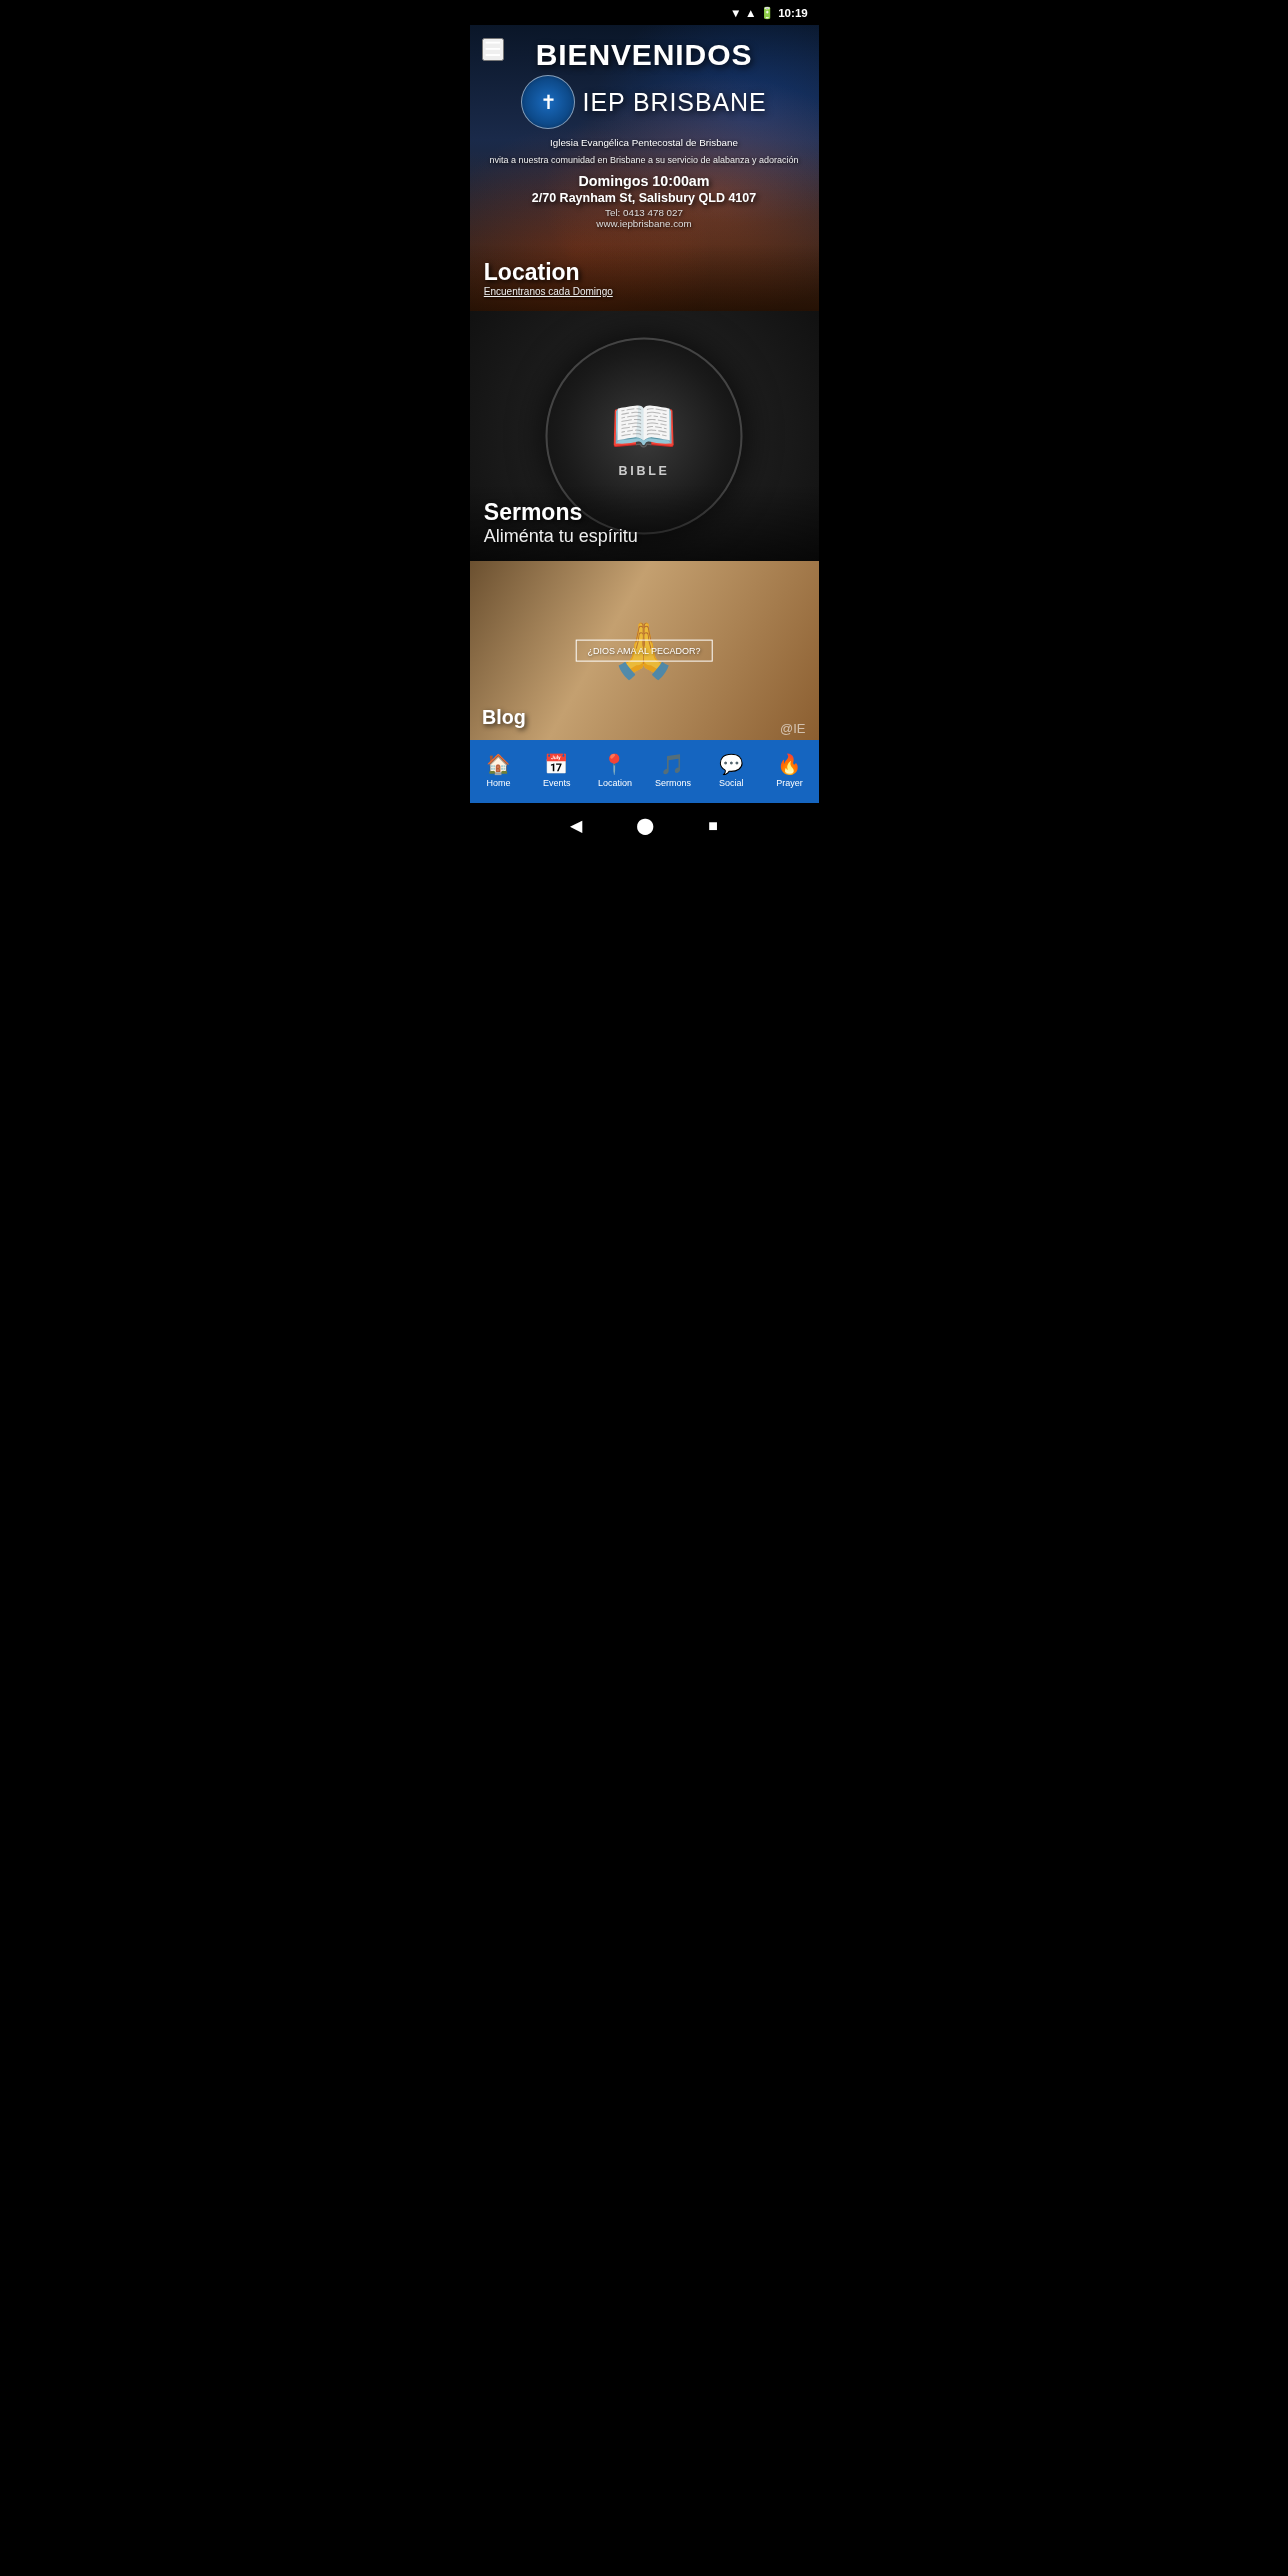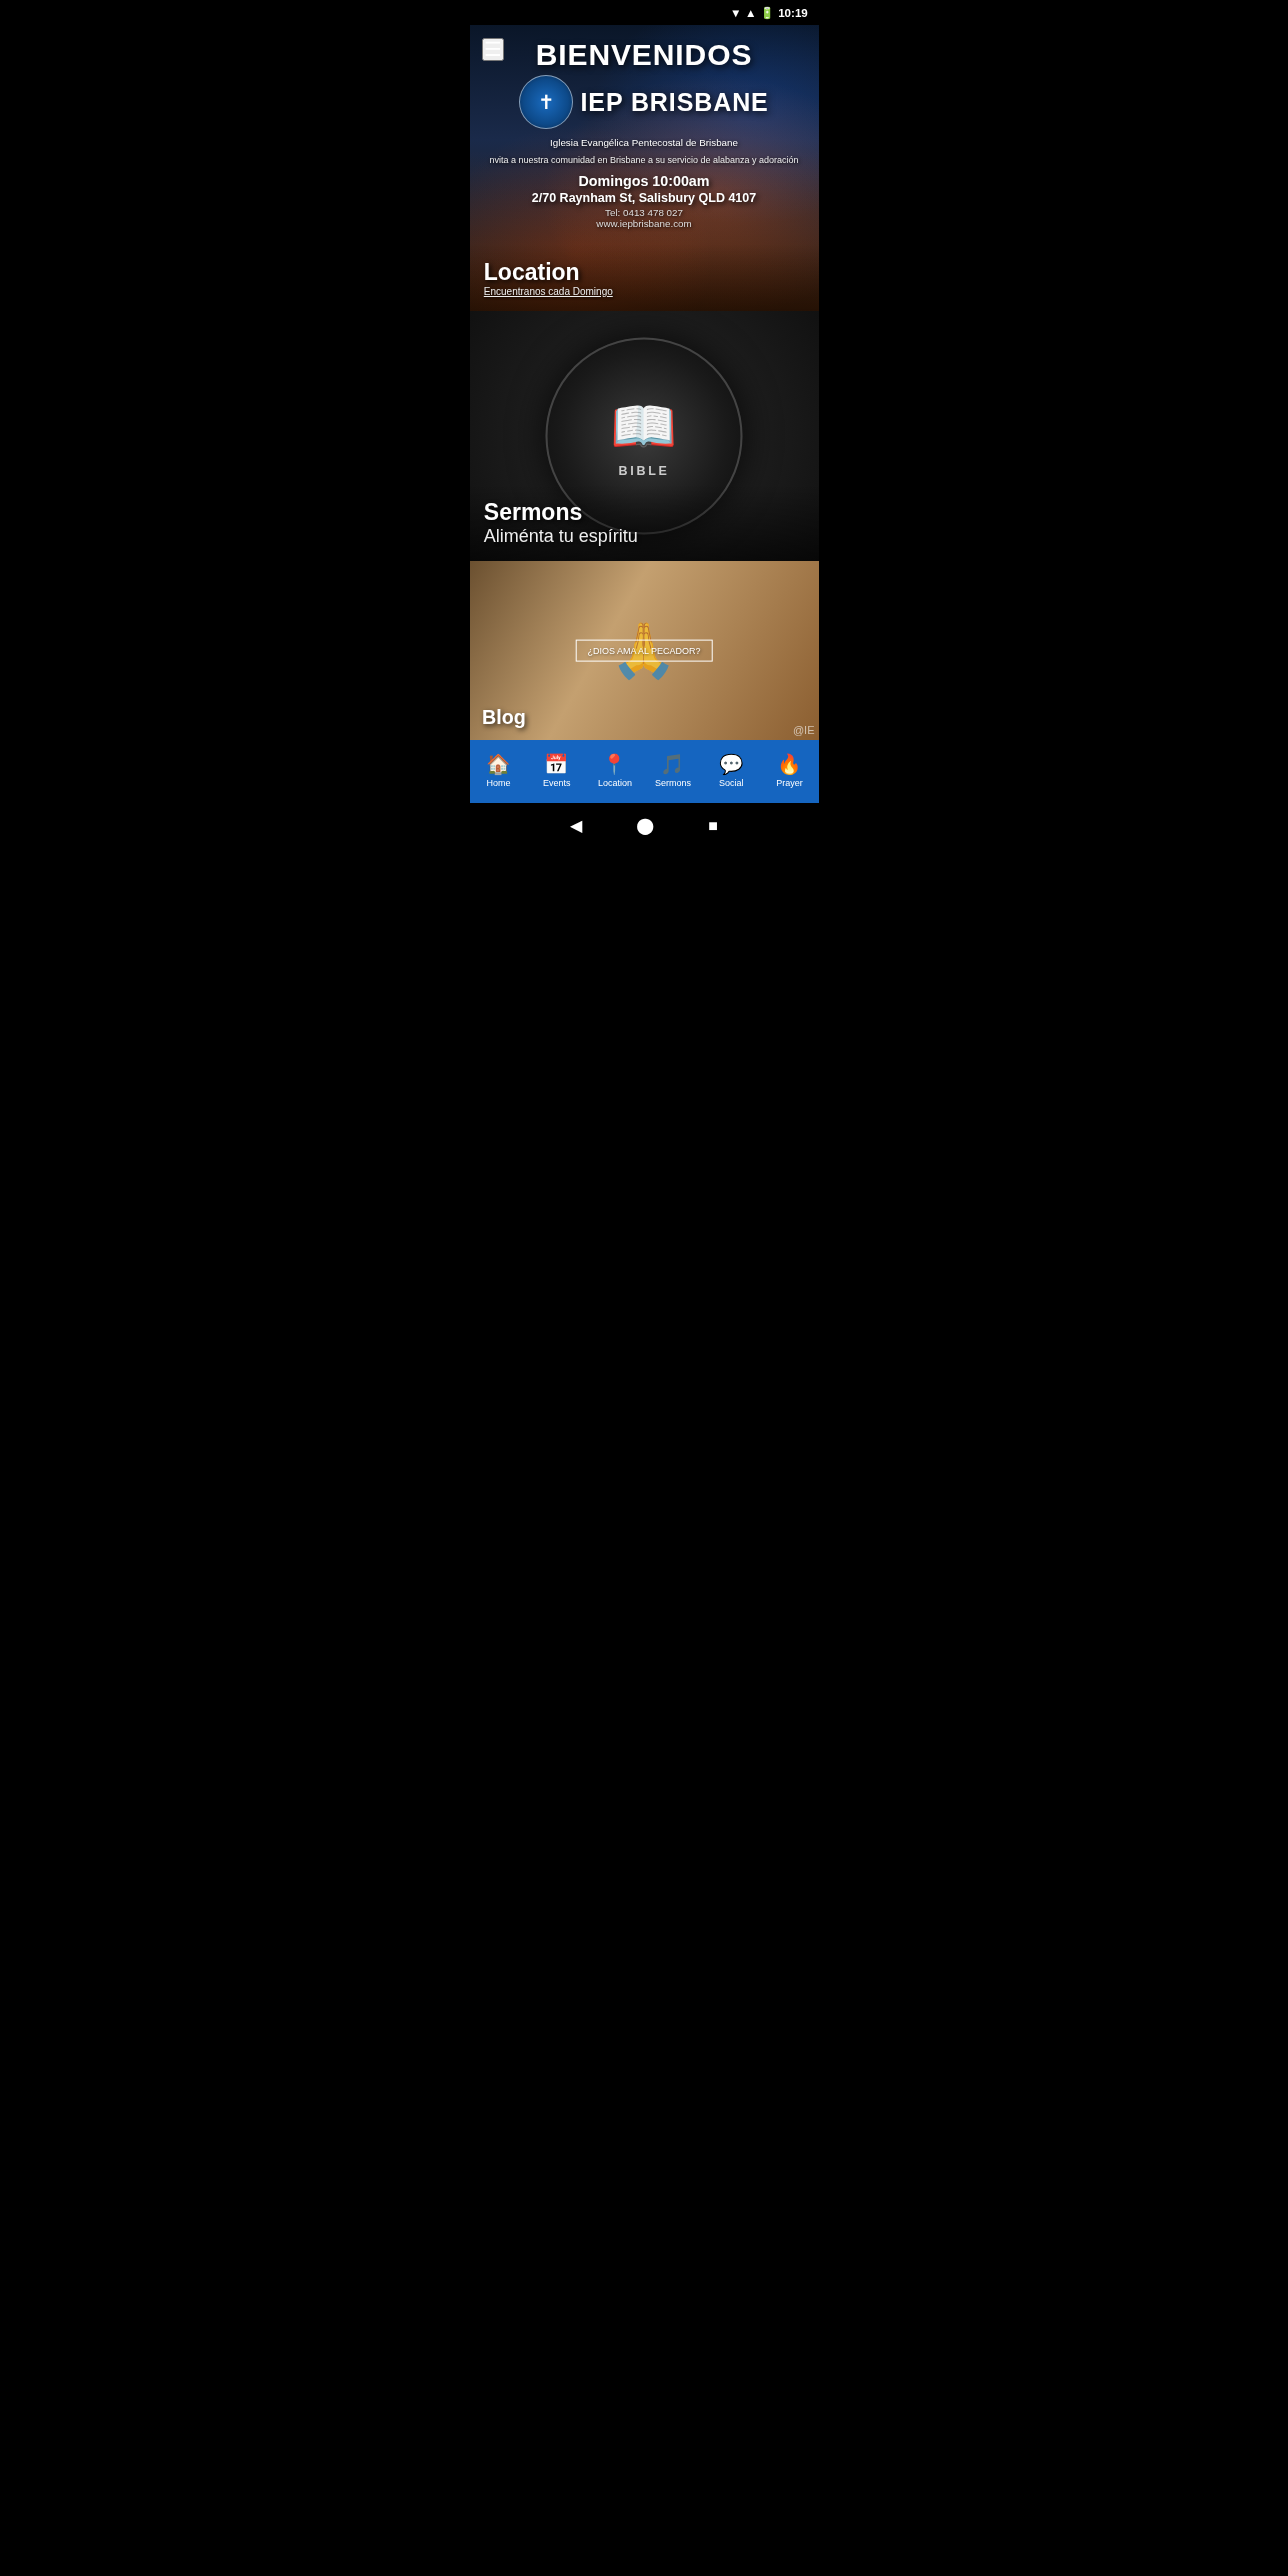--- a/index.html
+++ b/index.html
@@ -110,21 +110,21 @@
       flex-shrink: 0;
     }
 
     .hero-logo-circle .cross-icon {
       color: #fff;
       font-size: 19.7px;
     }
 
     .hero-church-name {
       font-size: 25px;
-      font-weight: 700;
+      font-weight: 400;
       color: #fff;
       letter-spacing: 0.9px;
       text-shadow: 1.8px 1.8px 7.2px rgba(0,0,0,0.9);
     }
 
     .hero-subtitle {
       font-size: 9.8px;
       color: #fff;
       text-shadow: 0.9px 0.9px 3.6px rgba(0,0,0,0.9);
       margin-bottom: 3.6px;
@@ -311,22 +311,22 @@
       left: 12.5px;
       font-size: 19.7px;
       font-weight: 700;
       color: #fff;
       text-shadow: 1.8px 1.8px 5.4px rgba(0,0,0,0.7);
     }
 
     .card-credit {
       position: absolute;
       bottom: 3.6px;
-      right: 4px;
-      font-size: 11px;
+      right: 13px;
+      font-size: 13px;
       color: rgba(255,255,255,0.6);
     }
 
     .card-connect {
       flex: 1;
       position: relative;
       background: linear-gradient(135deg, #1a2a3a 0%, #0d1a2a 100%);
       overflow: hidden;
     }
 

